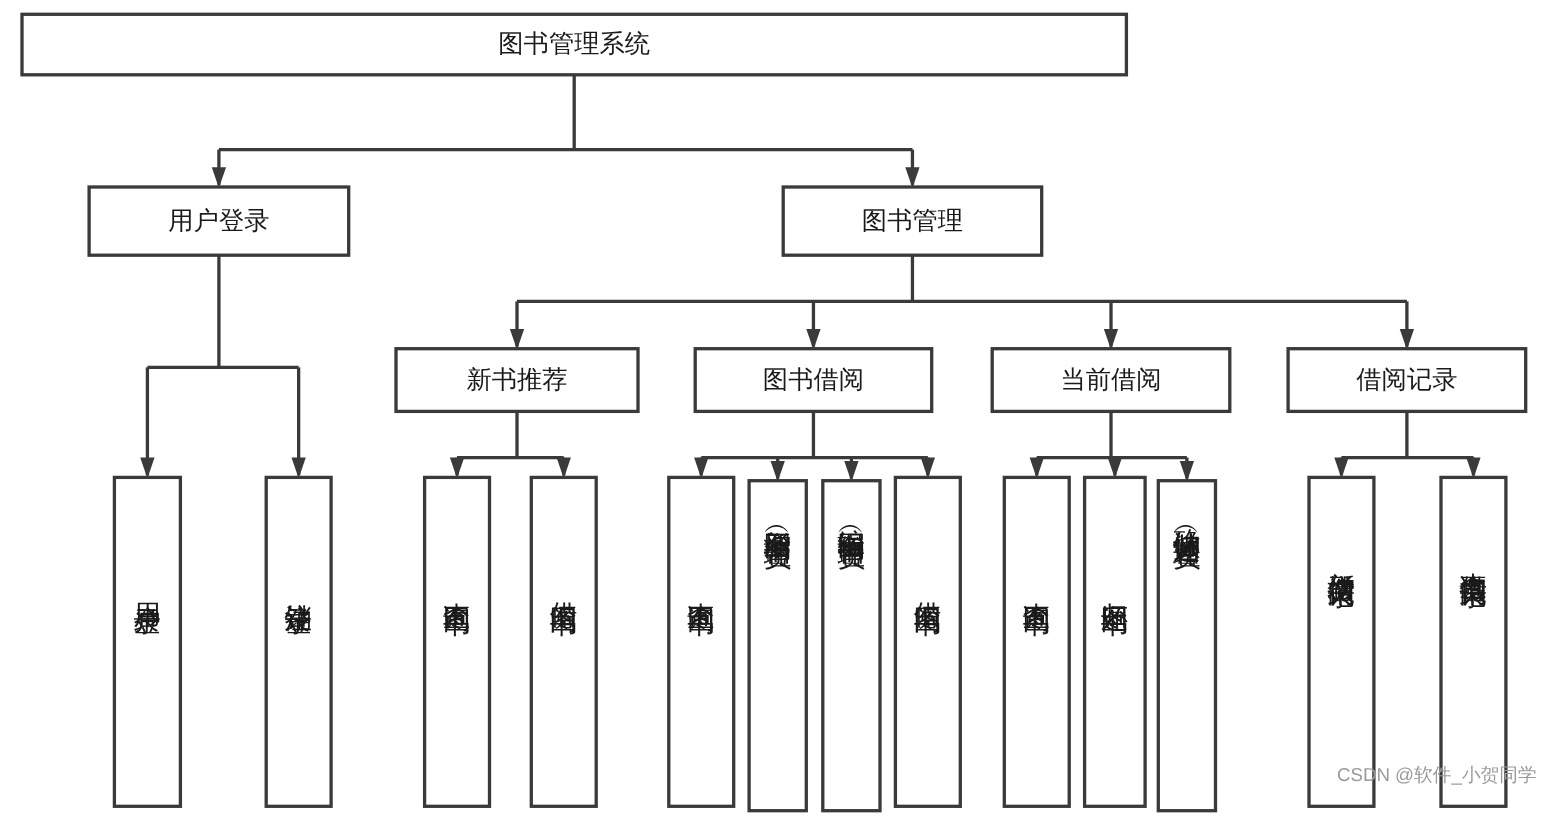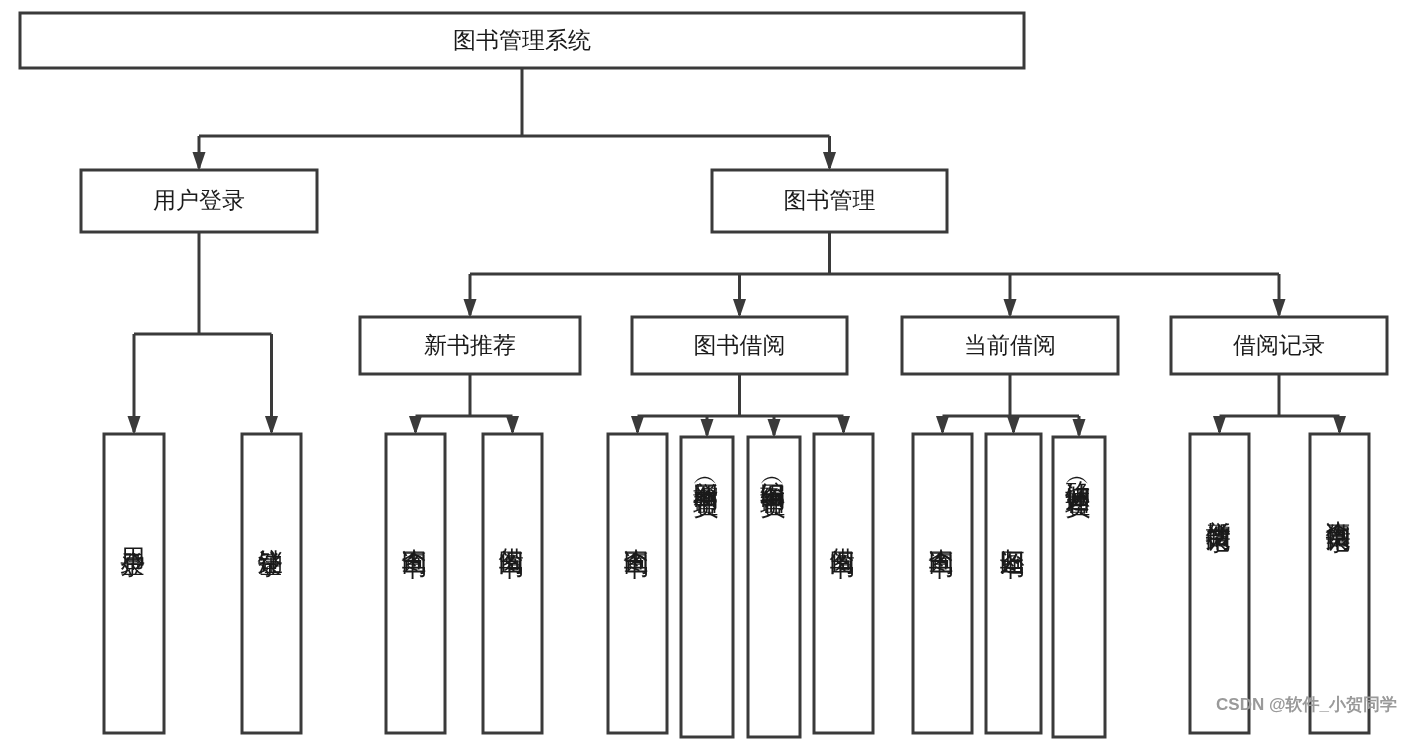--- a/index.html
+++ b/index.html
@@ -61,21 +61,20 @@
     pointer-events: none;
   }
   .watermark {
     position: absolute;
     right: 8px;
     bottom: 4px;
     font-family: "Liberation Sans", "DejaVu Sans", sans-serif;
     font-size: 17px;
     color: #9a9a9a;
     white-space: nowrap;
-    font-weight: bold;
   }
 </style>
 </head>
 <body>
 
 <div id="diagram-root">
 
   <svg id="flow" viewBox="0 0 1405 747">
     <g id="edges-layer">
         <g>

